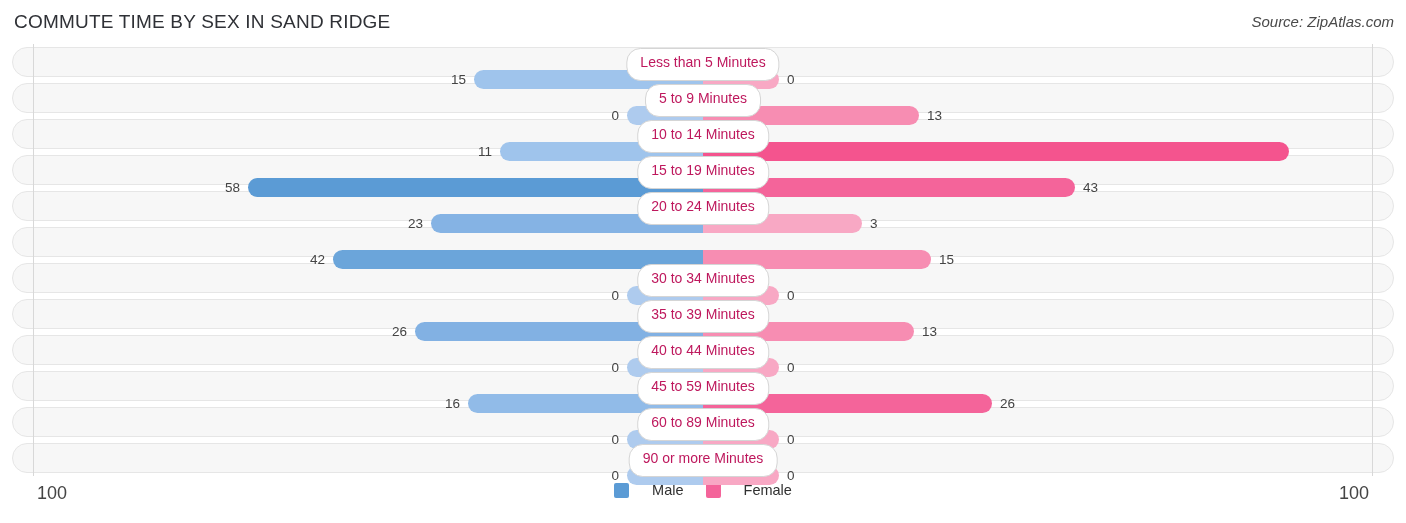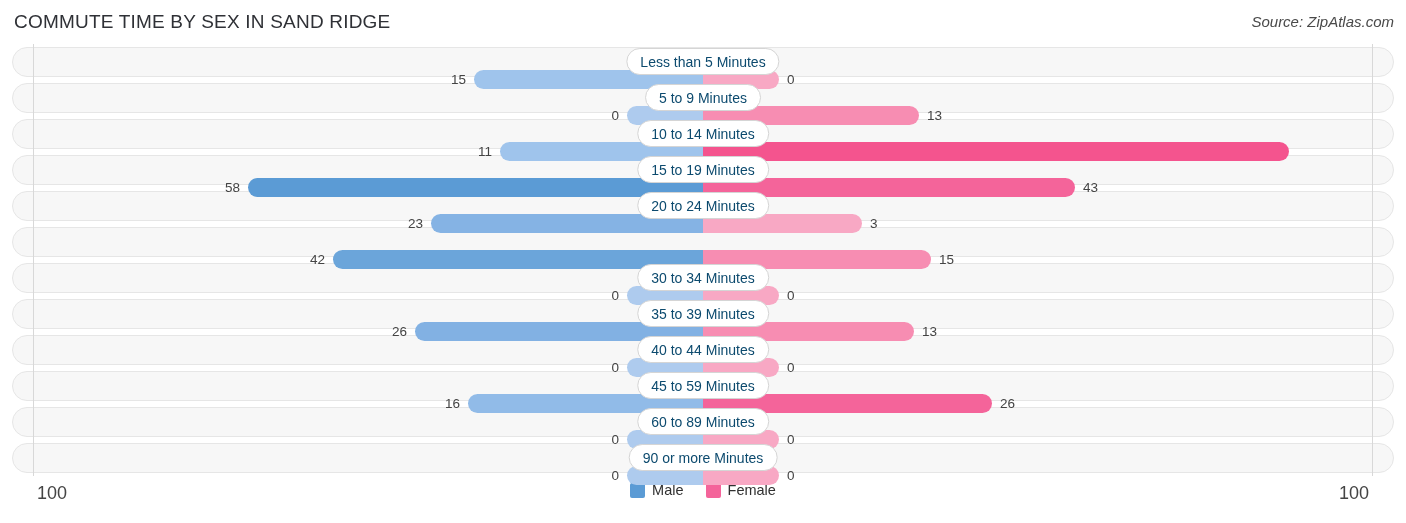--- a/index.html
+++ b/index.html
@@ -108,27 +108,27 @@
   }
   .val-male   { text-align: right; }
   .val-female { text-align: left; }
   .val.inside {
     color: #ffffff;
   }
 
   .cat-pill {
     position: absolute;
     top: 4px;
-    height: 27px;
+    height: 33px;
     line-height: 27px;
     background: #ffffff;
     border: 1px solid #d5d5d5;
     border-radius: 14px;
     font-size: 14px;
-    color: #0c4a6e;
+    color: #be185d;
     text-align: center;
     white-space: nowrap;
     padding: 0 13px;
     transform: translateX(-50%);
     box-sizing: border-box;
     z-index: 5;
   }
 
   
   .footer {
@@ -150,21 +150,21 @@
     right: 0;
     top: 6px;
     display: flex;
     justify-content: center;
     align-items: center;
     gap: 22px;
   }
   .legend-item {
     display: flex;
     align-items: center;
-    gap: 7px;
+    gap: 23px;
   }
   .legend-swatch {
     width: 15px;
     height: 15px;
     border-radius: 2px;
     display: inline-block;
   }
   .legend-text {
     font-size: 14.5px;
     color: #303030;

